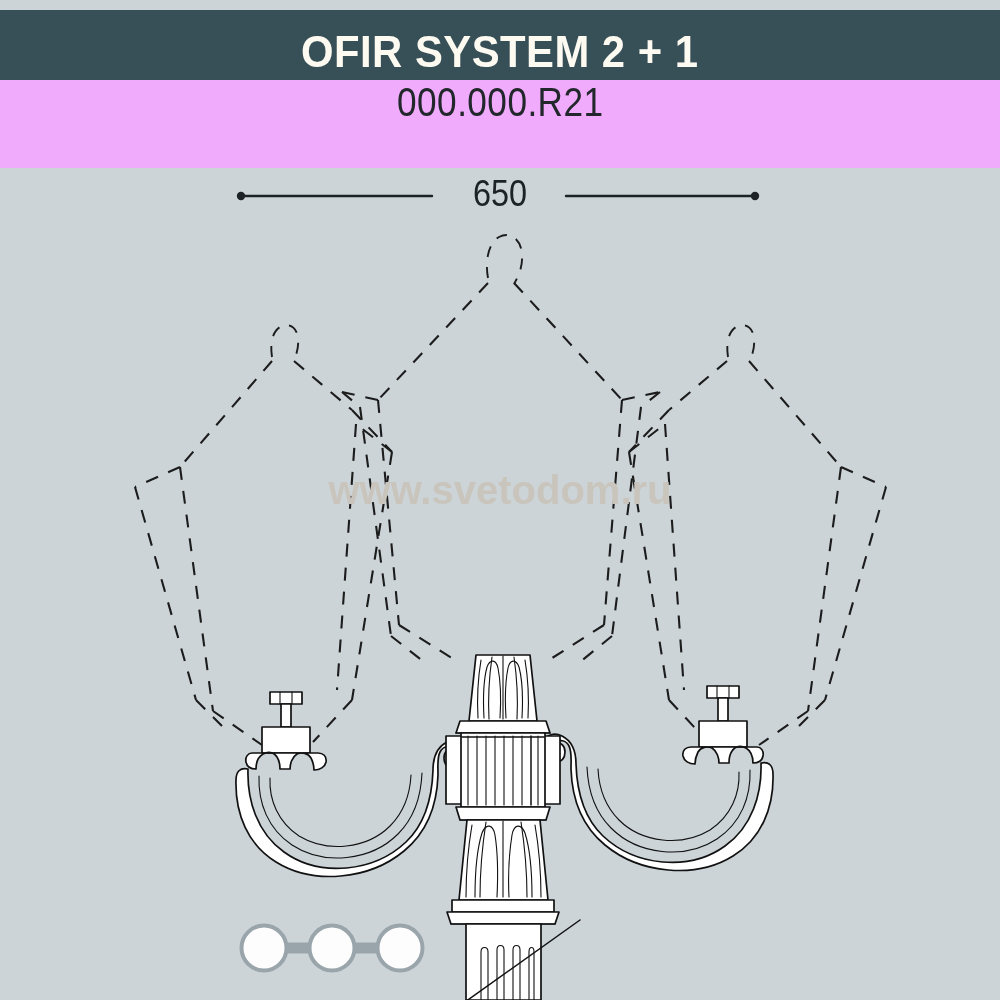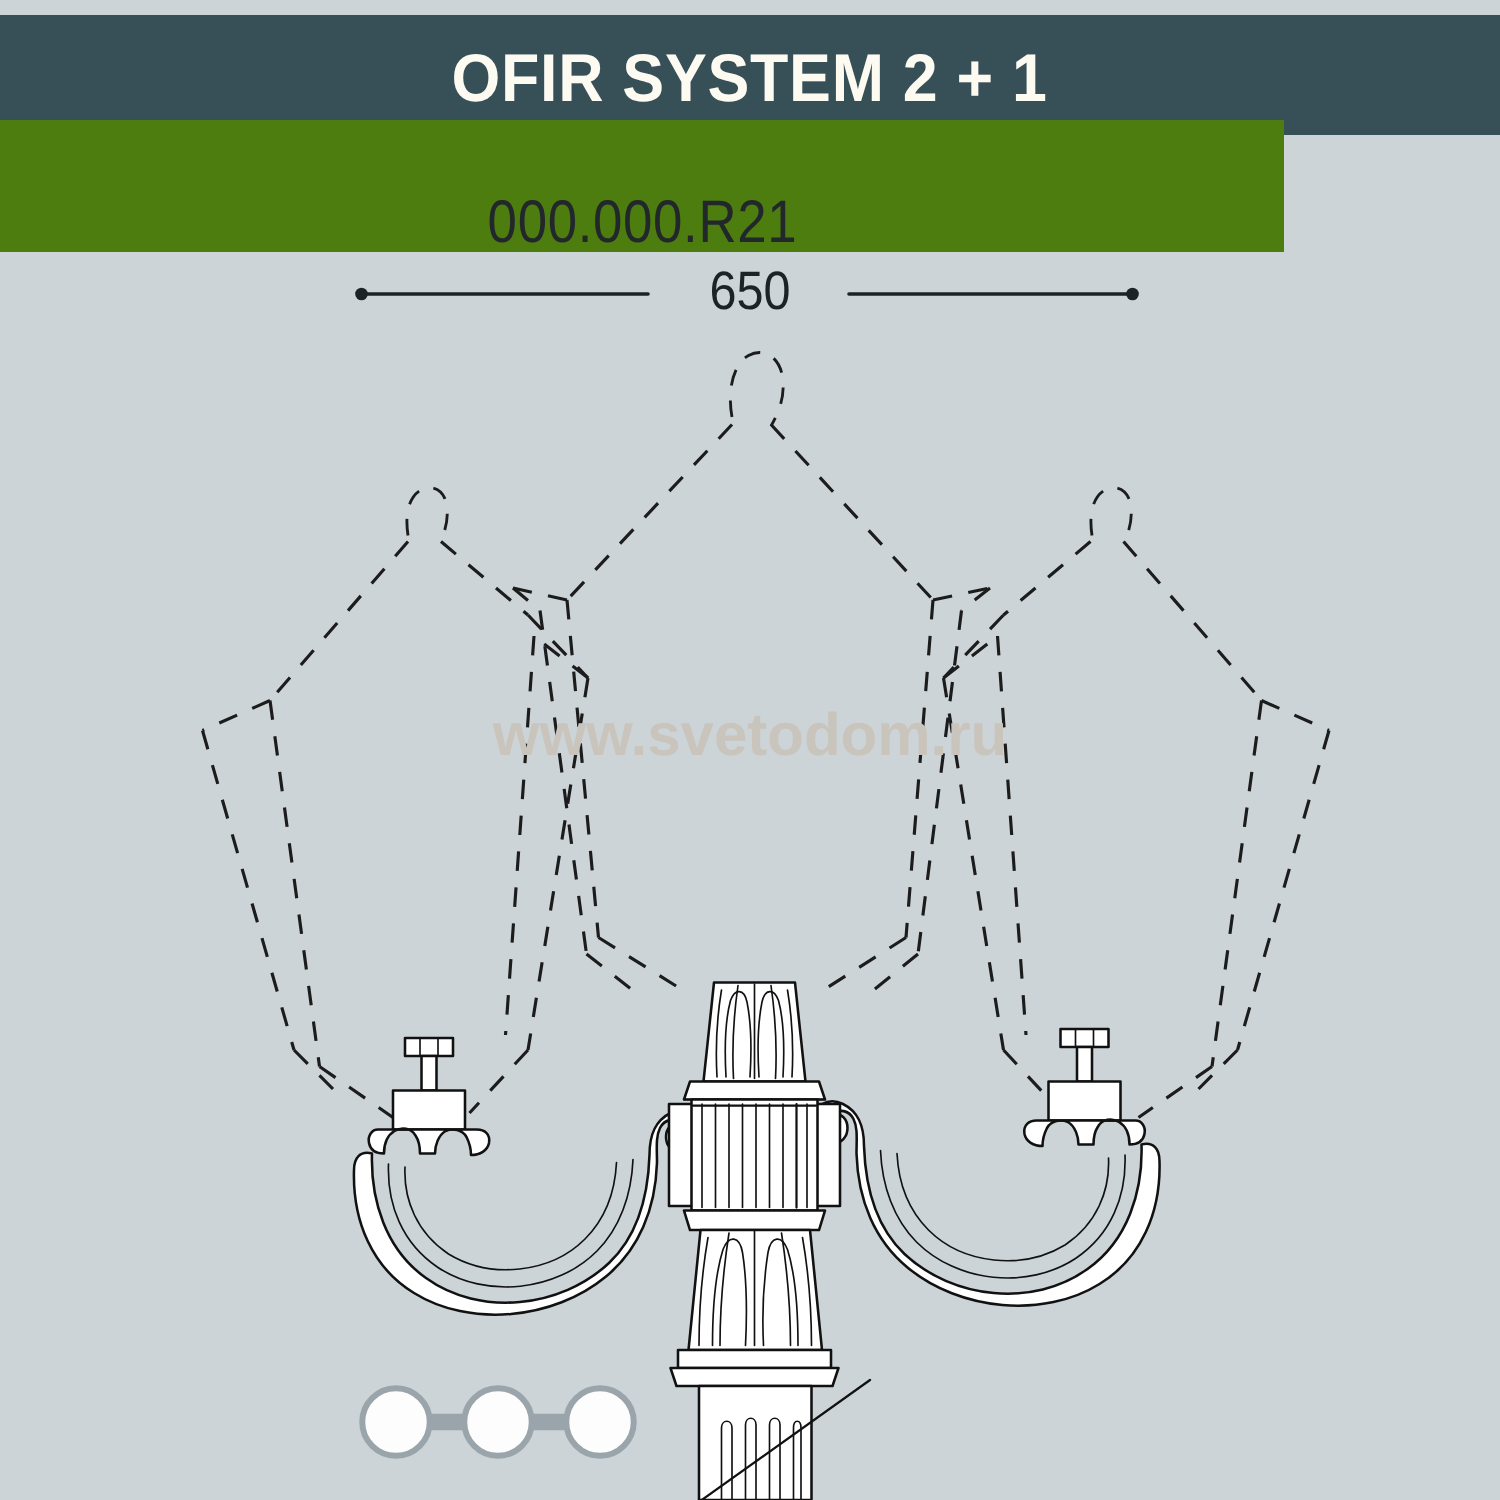--- a/index.html
+++ b/index.html
@@ -42,25 +42,25 @@
     letter-spacing: 0.5px;
     line-height: 1;
     transform: scaleX(0.93);
     white-space: nowrap;
     margin-top: 2px;
   }
 
   .band-code {
     position: absolute;
     left: 0; top: 80px;
-    width: 856px;
+    width: 1000px;
     height: 88px;
-    background: #4d7c0f;
+    background: #f0abfc;
     display: flex;
-    align-items: flex-end;
+    align-items: flex-start;
     justify-content: center;
   }
   .code-text {
     color: #22272c;
     font-family: "Liberation Sans", sans-serif;
     font-weight: normal;
     font-size: 40px;
     letter-spacing: 0.5px;
     line-height: 1;
     transform: scaleX(0.88);

